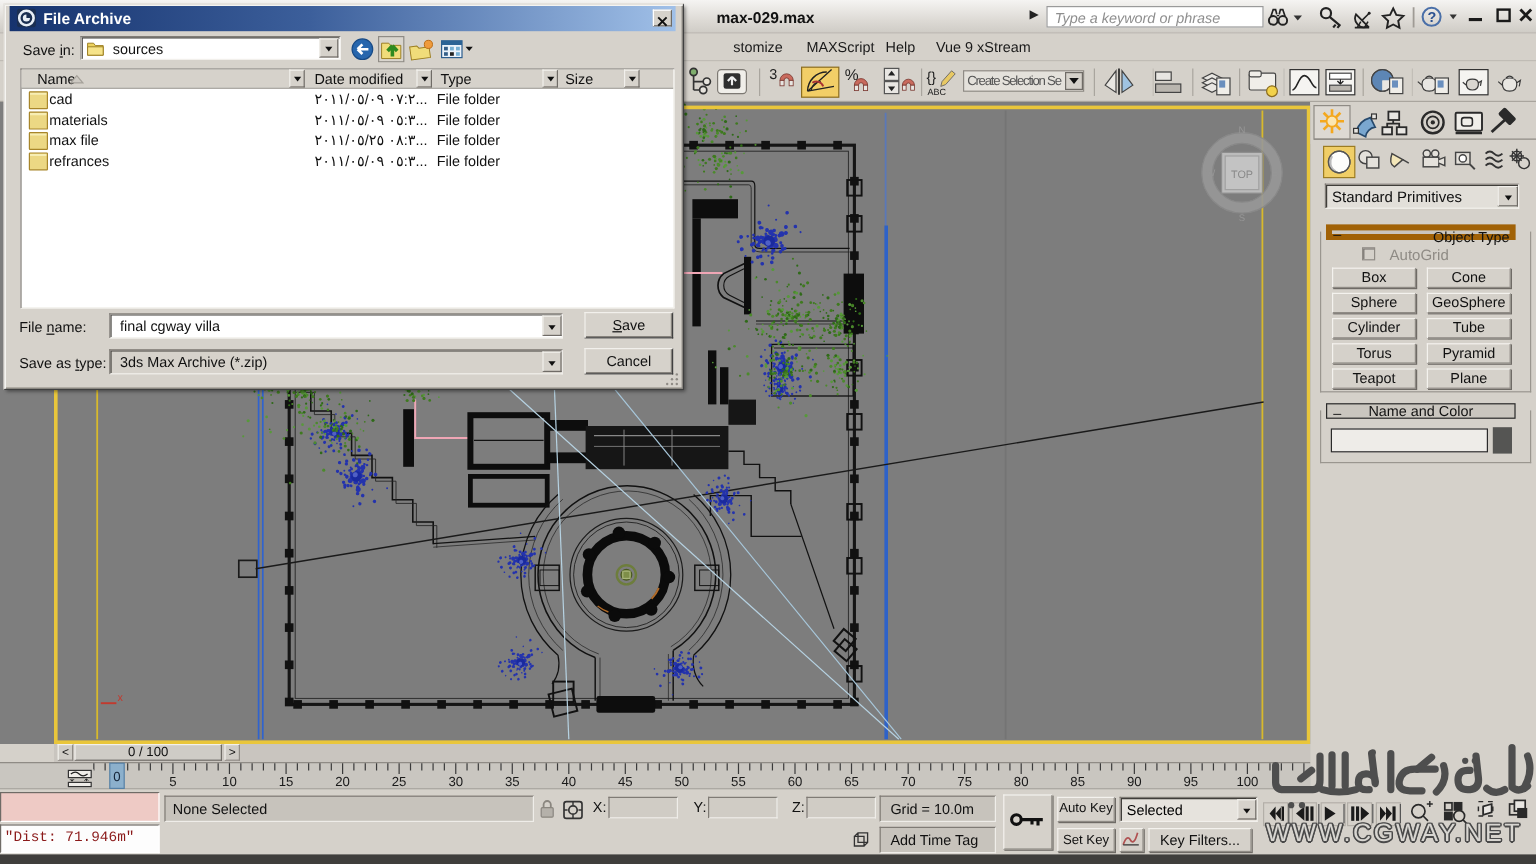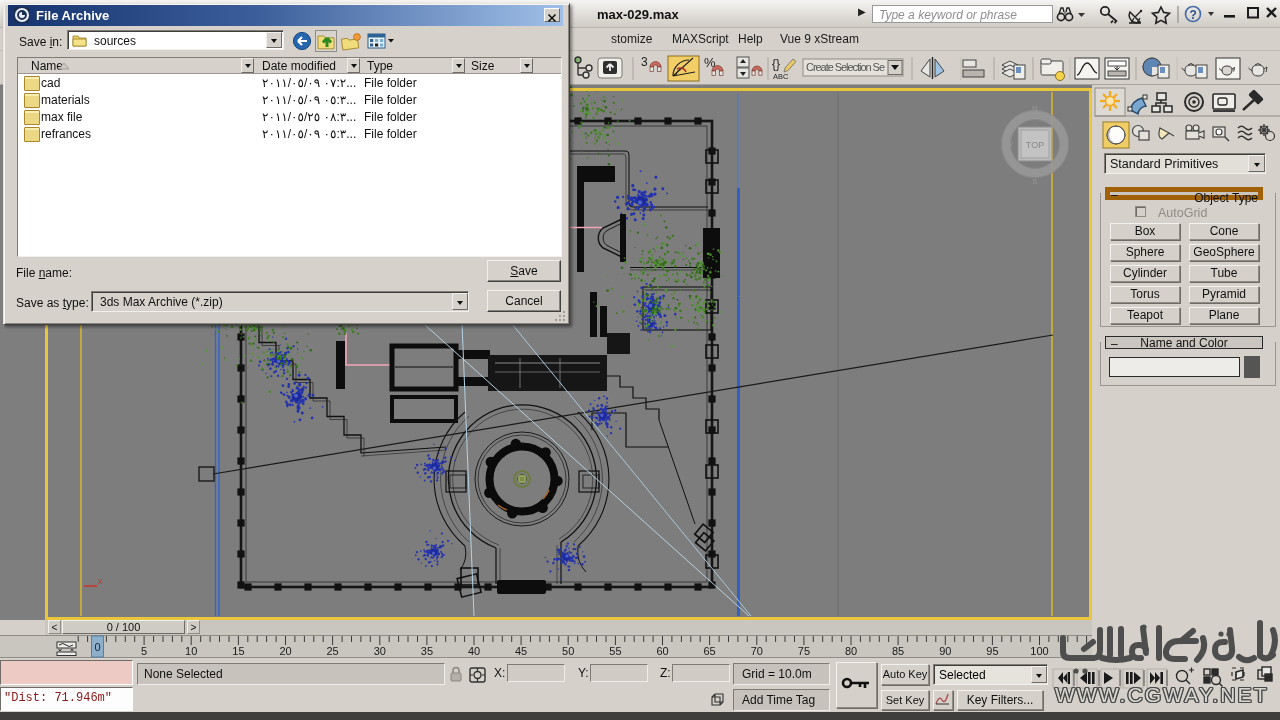--- a/index.html
+++ b/index.html
@@ -1810,20 +1810,26 @@
           <span class="ftype">File folder</span>
         </div>
       <div class="frow" style="top:68px">
           <span class="fname">refrances</span>
           <span class="fdate">٢٠١١/٠٥/٠٩ ٠٥:٣...</span>
           <span class="ftype">File folder</span>
         </div>
     </div>
 
     <span class="dtext" style="position:absolute;left:12px;top:262px">File <u>n</u>ame:</span>
+    <div class="combo" style="left:87px;top:257px;width:378px;height:21px">
+      <span class="dtext" style="position:absolute;left:8px;top:3px">final cgway villa</span>
+      <div class="dropbtn" style="left:360px;top:1px;width:16px;height:17px">
+          <div class="arrow-down" style="left:4px;top:6.5px"></div>
+        </div>
+    </div>
     <div class="dlgbtn" style="left:483px;top:256px"><u>S</u>ave</div>
 
     <span class="dtext" style="position:absolute;left:12px;top:292px">Save as <u>t</u>ype:</span>
     <div class="combo" style="left:87px;top:287px;width:378px;height:21px;background:#d6d2cb">
       <span class="dtext" style="position:absolute;left:8px;top:3px">3ds Max Archive (*.zip)</span>
       <div class="dropbtn" style="left:360px;top:1px;width:16px;height:17px">
           <div class="arrow-down" style="left:4px;top:6.5px"></div>
         </div>
     </div>
     <div class="dlgbtn" style="left:483px;top:286px">Cancel</div>

